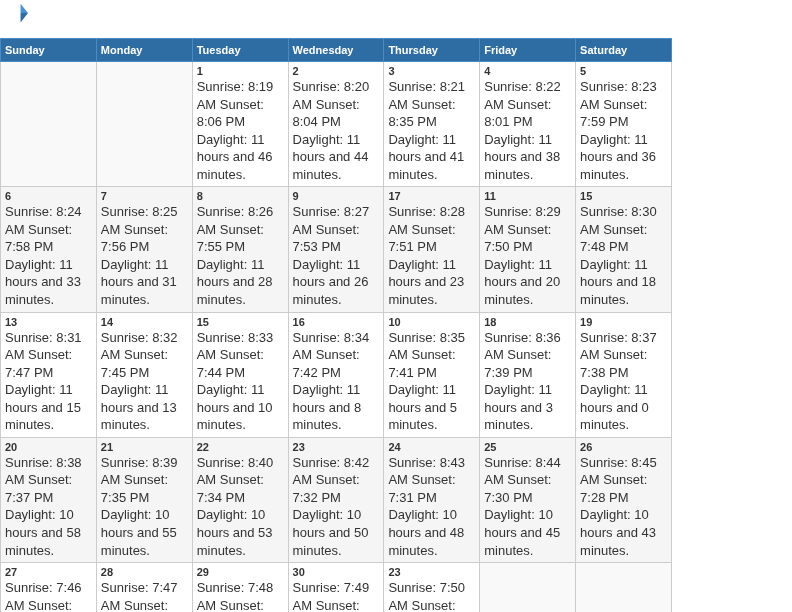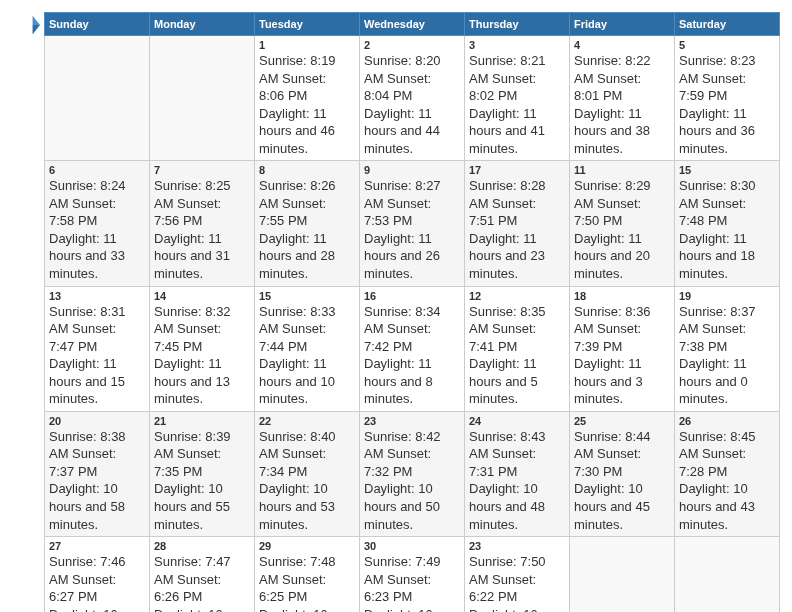--- a/index.html
+++ b/index.html
@@ -4,25 +4,25 @@
   <style>
     * { margin: 0; padding: 0; box-sizing: border-box; }
     body {
       font-family: Arial, sans-serif;
       background: #fff;
       width: 792px;
       height: 612px;
       overflow: hidden;
     }
     .page {
-      width: 792px;
+      width: 672px;
       height: 612px;
-      padding: 12px;
+      padding: 0;
       display: flex;
-      flex-direction: row;
+      flex-direction: column;
     }
     .header {
       display: flex;
       justify-content: space-between;
       align-items: flex-start;
       margin-bottom: 10px;
     }
     .logo {
       display: flex;
       align-items: center;
@@ -143,21 +143,21 @@
           </td>
           <td>
             <span class="day-number">2</span>
             <div class="day-info">Sunrise: 8:20 AM
 Sunset: 8:04 PM
 Daylight: 11 hours and 44 minutes.</div>
           </td>
           <td>
             <span class="day-number">3</span>
             <div class="day-info">Sunrise: 8:21 AM
-Sunset: 8:02 PM
+Sunset: 8:35 PM
 Daylight: 11 hours and 41 minutes.</div>
           </td>
           <td>
             <span class="day-number">4</span>
             <div class="day-info">Sunrise: 8:22 AM
 Sunset: 8:01 PM
 Daylight: 11 hours and 38 minutes.</div>
           </td>
           <td>
             <span class="day-number">5</span>
@@ -229,21 +229,21 @@
 Sunset: 7:44 PM
 Daylight: 11 hours and 10 minutes.</div>
           </td>
           <td>
             <span class="day-number">16</span>
             <div class="day-info">Sunrise: 8:34 AM
 Sunset: 7:42 PM
 Daylight: 11 hours and 8 minutes.</div>
           </td>
           <td>
-            <span class="day-number">12</span>
+            <span class="day-number">10</span>
             <div class="day-info">Sunrise: 8:35 AM
 Sunset: 7:41 PM
 Daylight: 11 hours and 5 minutes.</div>
           </td>
           <td>
             <span class="day-number">18</span>
             <div class="day-info">Sunrise: 8:36 AM
 Sunset: 7:39 PM
 Daylight: 11 hours and 3 minutes.</div>
           </td>

